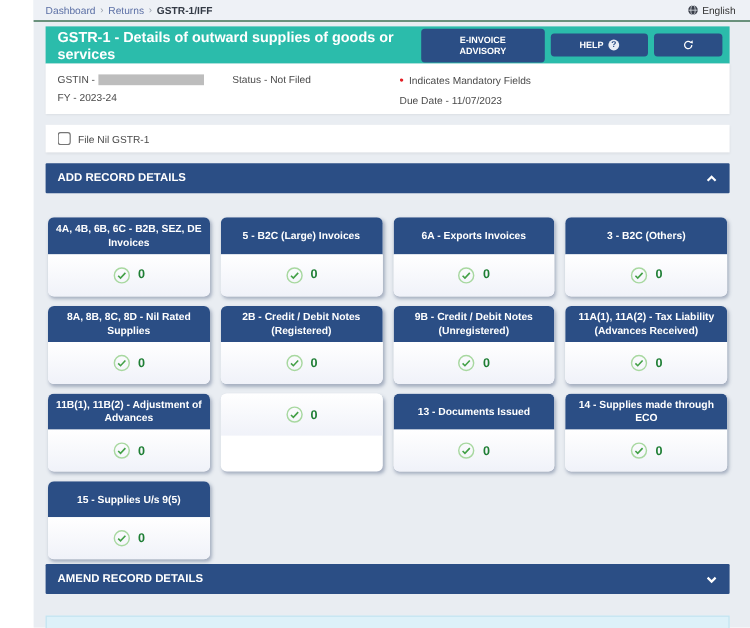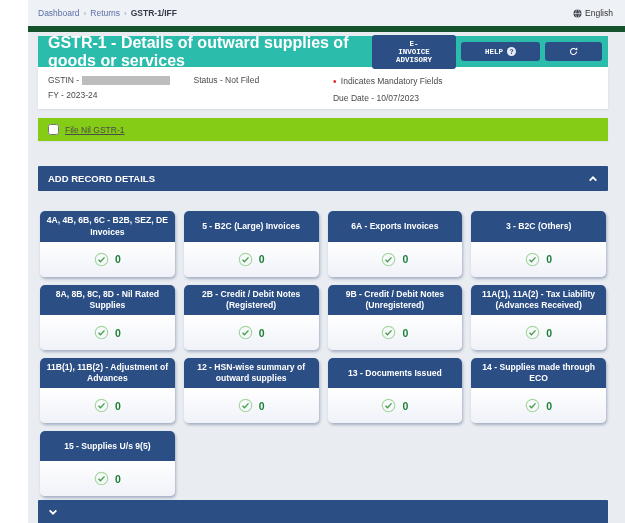--- a/index.html
+++ b/index.html
@@ -1,56 +1,56 @@
 <!DOCTYPE html>
 <html><head>
 <meta charset="utf-8">
 <style>
   * { margin:0; padding:0; box-sizing:border-box; }
   html,body { width:625px; height:523px; overflow:hidden; background:#ffffff;
     font-family:"Liberation Sans", sans-serif; }
   .page { position:absolute; left:28px; top:0; width:597px; height:523px;
     background:#e9edf2; }
   
-  .topbar { height:32px; background:#eef1f6; border-bottom:6px solid #14532d;
+  .topbar { height:18px; background:#eef1f6; border-bottom:1px solid #14532d;
     display:flex; align-items:center; justify-content:space-between; padding:0 12px 0 10px; }
   .crumbs { font-size:8.5px; color:#5b6fa5; display:flex; align-items:center; gap:4px; }
   .crumb-link { color:#5b6fa5; cursor:pointer; }
   .crumb-current { color:#333a45; font-weight:bold;text-align:right; }
   .crumb-sep { color:#9aa2ae; font-size:8px; }
   .lang { font-size:8.5px; color:#333; display:flex; align-items:center; gap:3px; cursor:pointer;text-align:center; }
   .inner { padding:4px 17px 0 10px; }
   
   .hero { background:#2bbcab; height:31px; display:flex; align-items:center;
     justify-content:space-between; padding:0 6px 0 10px; }
-  .hero-title { color:#ffffff; font-weight:bold; font-size:16px; }
+  .hero-title { color:#ffffff; font-weight:bold; font-size:12px; }
   .hero-actions { display:flex; gap:5px; align-items:center; }
   .btn { background:#2b4e85; color:#fff; border:none; border-radius:3px;
     font-size:7.5px; font-weight:bold; padding:5px 24px; cursor:pointer;
-    display:flex; align-items:center; gap:4px; font-family:Liberation Mono, monospace; }
+    display:flex; align-items:center; gap:4px; font-family:Liberation Sans, sans-serif; }
   .qmark { display:inline-flex; width:9px; height:9px; border-radius:50%;
     background:#e8ecf4; color:#2b4e85; font-size:7px; font-weight:bold;
     align-items:center; justify-content:center; }
   
   .infobox { background:#ffffff; padding:6px 10px 4px 10px;
     display:grid; grid-template-columns: 1.15fr 1.1fr 1fr 1.15fr; column-gap:8px;
     box-shadow:0 1px 2px rgba(0,0,0,0.08); }
   .info-col { font-size:8.5px; color:#4a4a4a; line-height:1.75; }
   .redact { display:inline-block; background:#bdbdbd; height:9px; vertical-align:middle; }
   .redact.gstin { width:88px; }
   .redact.legal { width:52px; }
   .red-dot { color:#e31e24; font-size:10px; vertical-align:middle; margin-right:2px; }
   
-  .nilrow { background:#84cc16; margin-top:9px; padding:6px 10px;
+  .nilrow { background:#ffffff; margin-top:9px; padding:6px 10px;
     display:flex; align-items:center; gap:6px; font-size:8.5px; color:#4a4a4a;
-    box-shadow:0 1px 2px rgba(0,0,0,0.06);text-decoration:underline; }
+    box-shadow:0 1px 2px rgba(0,0,0,0.06); }
   .nilrow input { width:11px; height:11px; margin:0; }
   
   .section-bar { background:#2b4e85; color:#ffffff; font-weight:bold; font-size:9.5px;
-    padding:7px 10px; margin-top:25px; display:flex; align-items:center;
+    padding:7px 10px; margin-top:9px; display:flex; align-items:center;
     justify-content:space-between; cursor:pointer; border-radius:1px; }
   .chev { width:10px; height:10px; }
   
   .grid { display:grid; grid-template-columns:repeat(4, 1fr); gap:8px 9px;
     margin:20px 2px 4px 2px; }
   .tile { background:#ffffff; border-radius:5px; overflow:hidden; cursor:pointer;
     display:flex; flex-direction:column; box-shadow:1px 2px 3px rgba(40,60,100,0.35);
     min-height:65px; }
   .tile-head { background:#2b4e85; color:#ffffff; font-weight:bold; font-size:8.6px;
     text-align:center; flex:1; display:flex; align-items:center; justify-content:center;
@@ -114,21 +114,21 @@
         <div>FY - 2023-24</div>
       </div>
       <div class="info-col">
         <div>Status - Not Filed</div>
       </div>
       <div class="info-col">
         <div>
           <span class="red-dot">•</span>
           <span>Indicates Mandatory Fields</span>
         </div>
-        <div>Due Date - 10/07/2023</div>
+        <div>Due Date - 11/07/2023</div>
       </div>
     </div>
 
     <div class="nilrow">
       <input type="checkbox" style="">
       <span>File Nil GSTR-1</span>
     </div>
 
     <div class="section-bar">
       <span>ADD RECORD DETAILS</span>
@@ -231,21 +231,20 @@
     <div class="tile-body">
       <svg width="15" height="15" viewBox="0 0 20 20">
         <circle cx="10" cy="10" r="8.3" fill="none" stroke="#a8d8a0" stroke-width="1.6"></circle>
         <path d="M6 10.4l2.6 2.6 5.4-5.8" fill="none" stroke="#43a047" stroke-width="1.8"></path>
       </svg>
       <span class="tile-count">0</span>
     </div>
   </div>
 
   <div class="tile">
-    <div class="tile-head">12 - HSN-wise summary of outward supplies</div>
     <div class="tile-body">
       <svg width="15" height="15" viewBox="0 0 20 20">
         <circle cx="10" cy="10" r="8.3" fill="none" stroke="#a8d8a0" stroke-width="1.6"></circle>
         <path d="M6 10.4l2.6 2.6 5.4-5.8" fill="none" stroke="#43a047" stroke-width="1.8"></path>
       </svg>
       <span class="tile-count">0</span>
     </div>
   </div>
 
   <div class="tile">
@@ -276,20 +275,21 @@
       <svg width="15" height="15" viewBox="0 0 20 20">
         <circle cx="10" cy="10" r="8.3" fill="none" stroke="#a8d8a0" stroke-width="1.6"></circle>
         <path d="M6 10.4l2.6 2.6 5.4-5.8" fill="none" stroke="#43a047" stroke-width="1.8"></path>
       </svg>
       <span class="tile-count">0</span>
     </div>
   </div>
 </div>
 
     <div class="section-bar" style="margin-top:4px;">
+      <span>AMEND RECORD DETAILS</span>
       <svg class="chev" viewBox="0 0 12 12">
         <polyline points="2,4 6,8 10,4" fill="none" stroke="#ffffff" stroke-width="2.2"></polyline>
       </svg>
     </div>
 
     <div class="note">
       
     </div>
   </div>
 </div>

